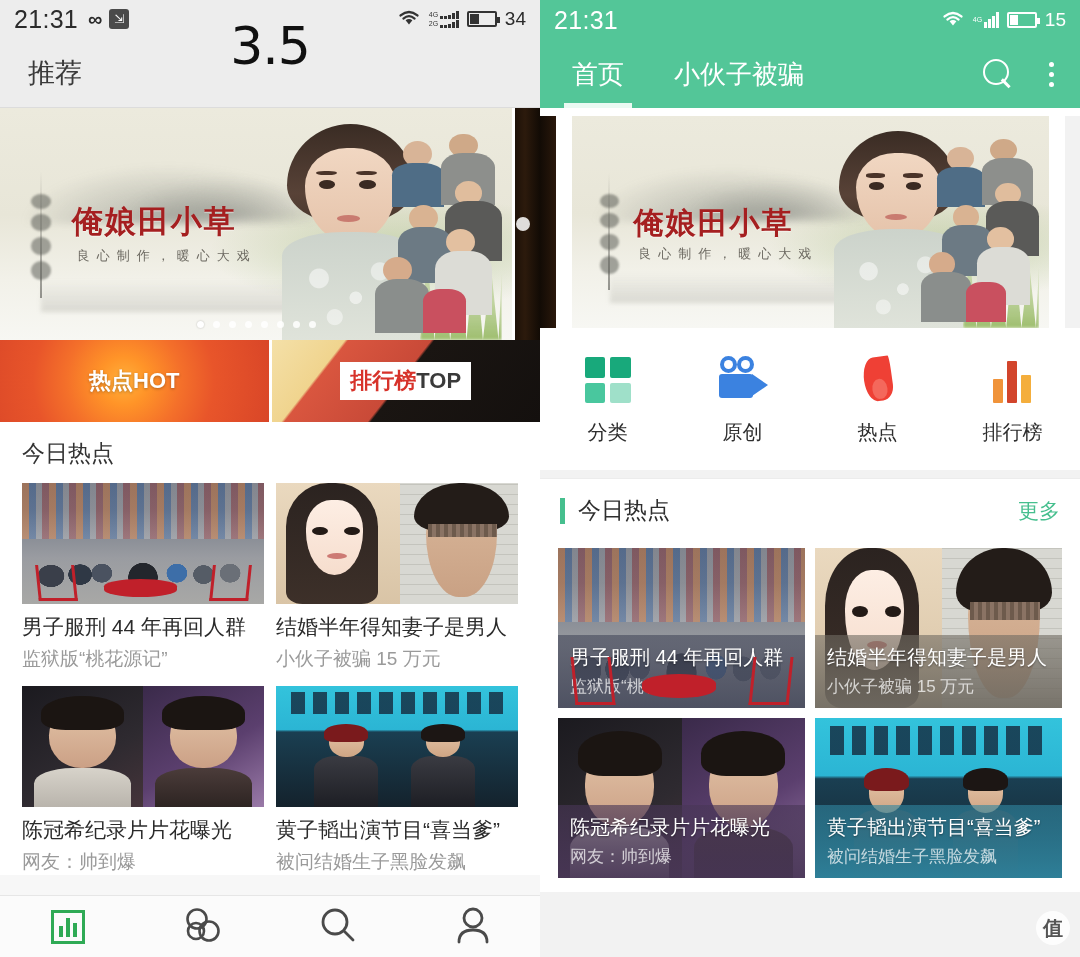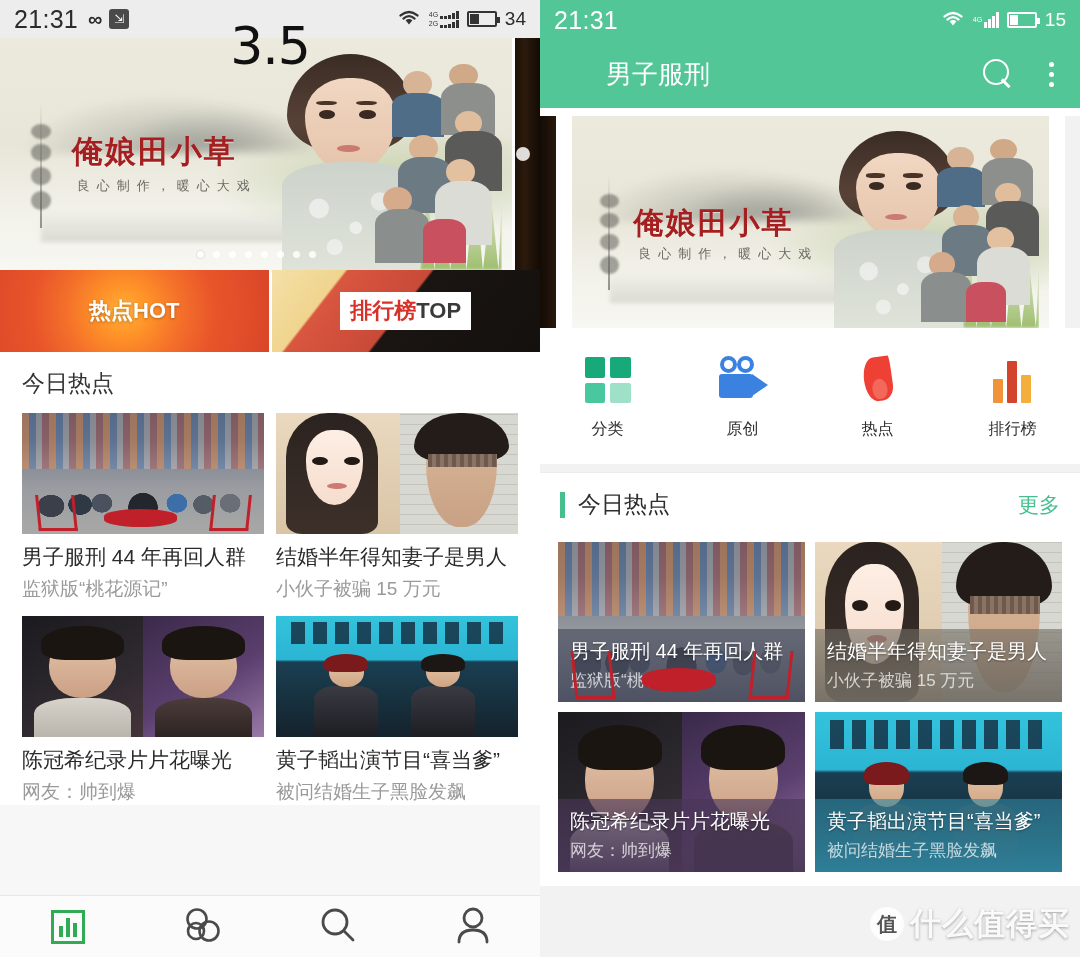--- a/index.html
+++ b/index.html
@@ -314,21 +314,21 @@
 
   .rb-wrap { background:#fff; padding:8px 0 10px; position:relative; }
   .rb-row { display:flex; align-items:center; }
   .rb-prev { width:16px; height:212px; background:linear-gradient(to right,#120b05,#2a180b); margin-left:0; }
   .rb-main { width:492px; height:212px; margin:0 16px; position:relative; overflow:hidden; }
   .rb-next { width:16px; height:212px; background:#f2f2f2; }
 
   .quick-row { background:#fff; display:flex; padding:16px 0 24px; }
   .quick { flex:1; display:flex; flex-direction:column; align-items:center; gap:13px; }
   .q-ic { width:52px; height:52px; position:relative; }
-  .q-lab { font-size:16px; color:#2e2e2e; }
+  .q-lab { font-size:20px; color:#2e2e2e; }
   .grid-ic { display:grid; grid-template-columns:1fr 1fr; grid-template-rows:1fr 1fr; gap:5px; width:46px; height:46px; margin:3px auto; }
   .gcell { border-radius:2px; }
   .cam-body { position:absolute; left:2px; bottom:8px; width:34px; height:24px; background:#3b82e0; border-radius:3px; }
   .cam-lens { position:absolute; right:1px; bottom:10px; width:0; height:0;
     border-top:11px solid transparent; border-bottom:11px solid transparent; border-left:16px solid #3b82e0; }
   .cam-reel { position:absolute; width:17px; height:17px; border-radius:50%;
     background:#3b82e0; border:4px solid #3b82e0; top:2px; }
   .cam-reel i { display:block; width:100%; height:100%; border-radius:50%; background:#fff; }
   .cam-reel.a { left:3px; } .cam-reel.b { left:20px; }
   .flame { position:absolute; left:12px; top:3px; width:28px; height:44px;
@@ -405,20 +405,23 @@
               <i class="sig-bar" style="height:8px"></i>
           </span>
         </span>
         <span class="batt">
             <i class="batt-fill" style="width:38%"></i>
           </span>
         <span class="batt-num">34</span>
       </span>
     </div>
 
+    <div class="titlebar-l">
+      <span class="tl">推荐</span>
+    </div>
 
     <div class="lb-wrap">
       <div class="lb-main banner-art">
         <div class="mountain"></div>
           <div class="mountain2"></div>
         <div class="village"></div>
         <div class="tree">
           <i class="tree-blob" style="top:18%;height:12%"></i>
           <i class="tree-blob" style="top:34%;height:13%"></i>
           <i class="tree-blob" style="top:52%;height:14%"></i>
@@ -618,22 +621,23 @@
           </span>
         </span>
         <span class="batt">
             <i class="batt-fill" style="width:32%"></i>
           </span>
         <span class="batt-num">15</span>
       </span>
     </div>
 
     <div class="appbar-r">
+      <span class="rtab active">首页</span>
       <span class="rtab-gap"></span>
-      <span class="rtab">男子服刑</span>
+      <span class="rtab">小伙子被骗</span>
       <span class="appbar-icons">
         <span class="ic-search-r"></span>
         <span class="ic-kebab">
           <i class="kdot"></i>
             <i class="kdot"></i>
             <i class="kdot"></i>
         </span>
       </span>
     </div>
 
@@ -807,16 +811,15 @@
         </div>
         <div class="rcaption" style="background:linear-gradient(to top,rgba(48,134,160,.93),rgba(48,134,160,.6));">
           <div class="rc-t1">黄子韬出演节目“喜当爹”</div>
           <div class="rc-t2">被问结婚生子黑脸发飙</div>
         </div>
       </div>
     </div>
 
     <div class="watermark">
       <span class="wm-logo">值</span>
-      <span class="wm-txt">什么值得买</span>
     </div>
   </div>
 </div>
 
 </body></html>

